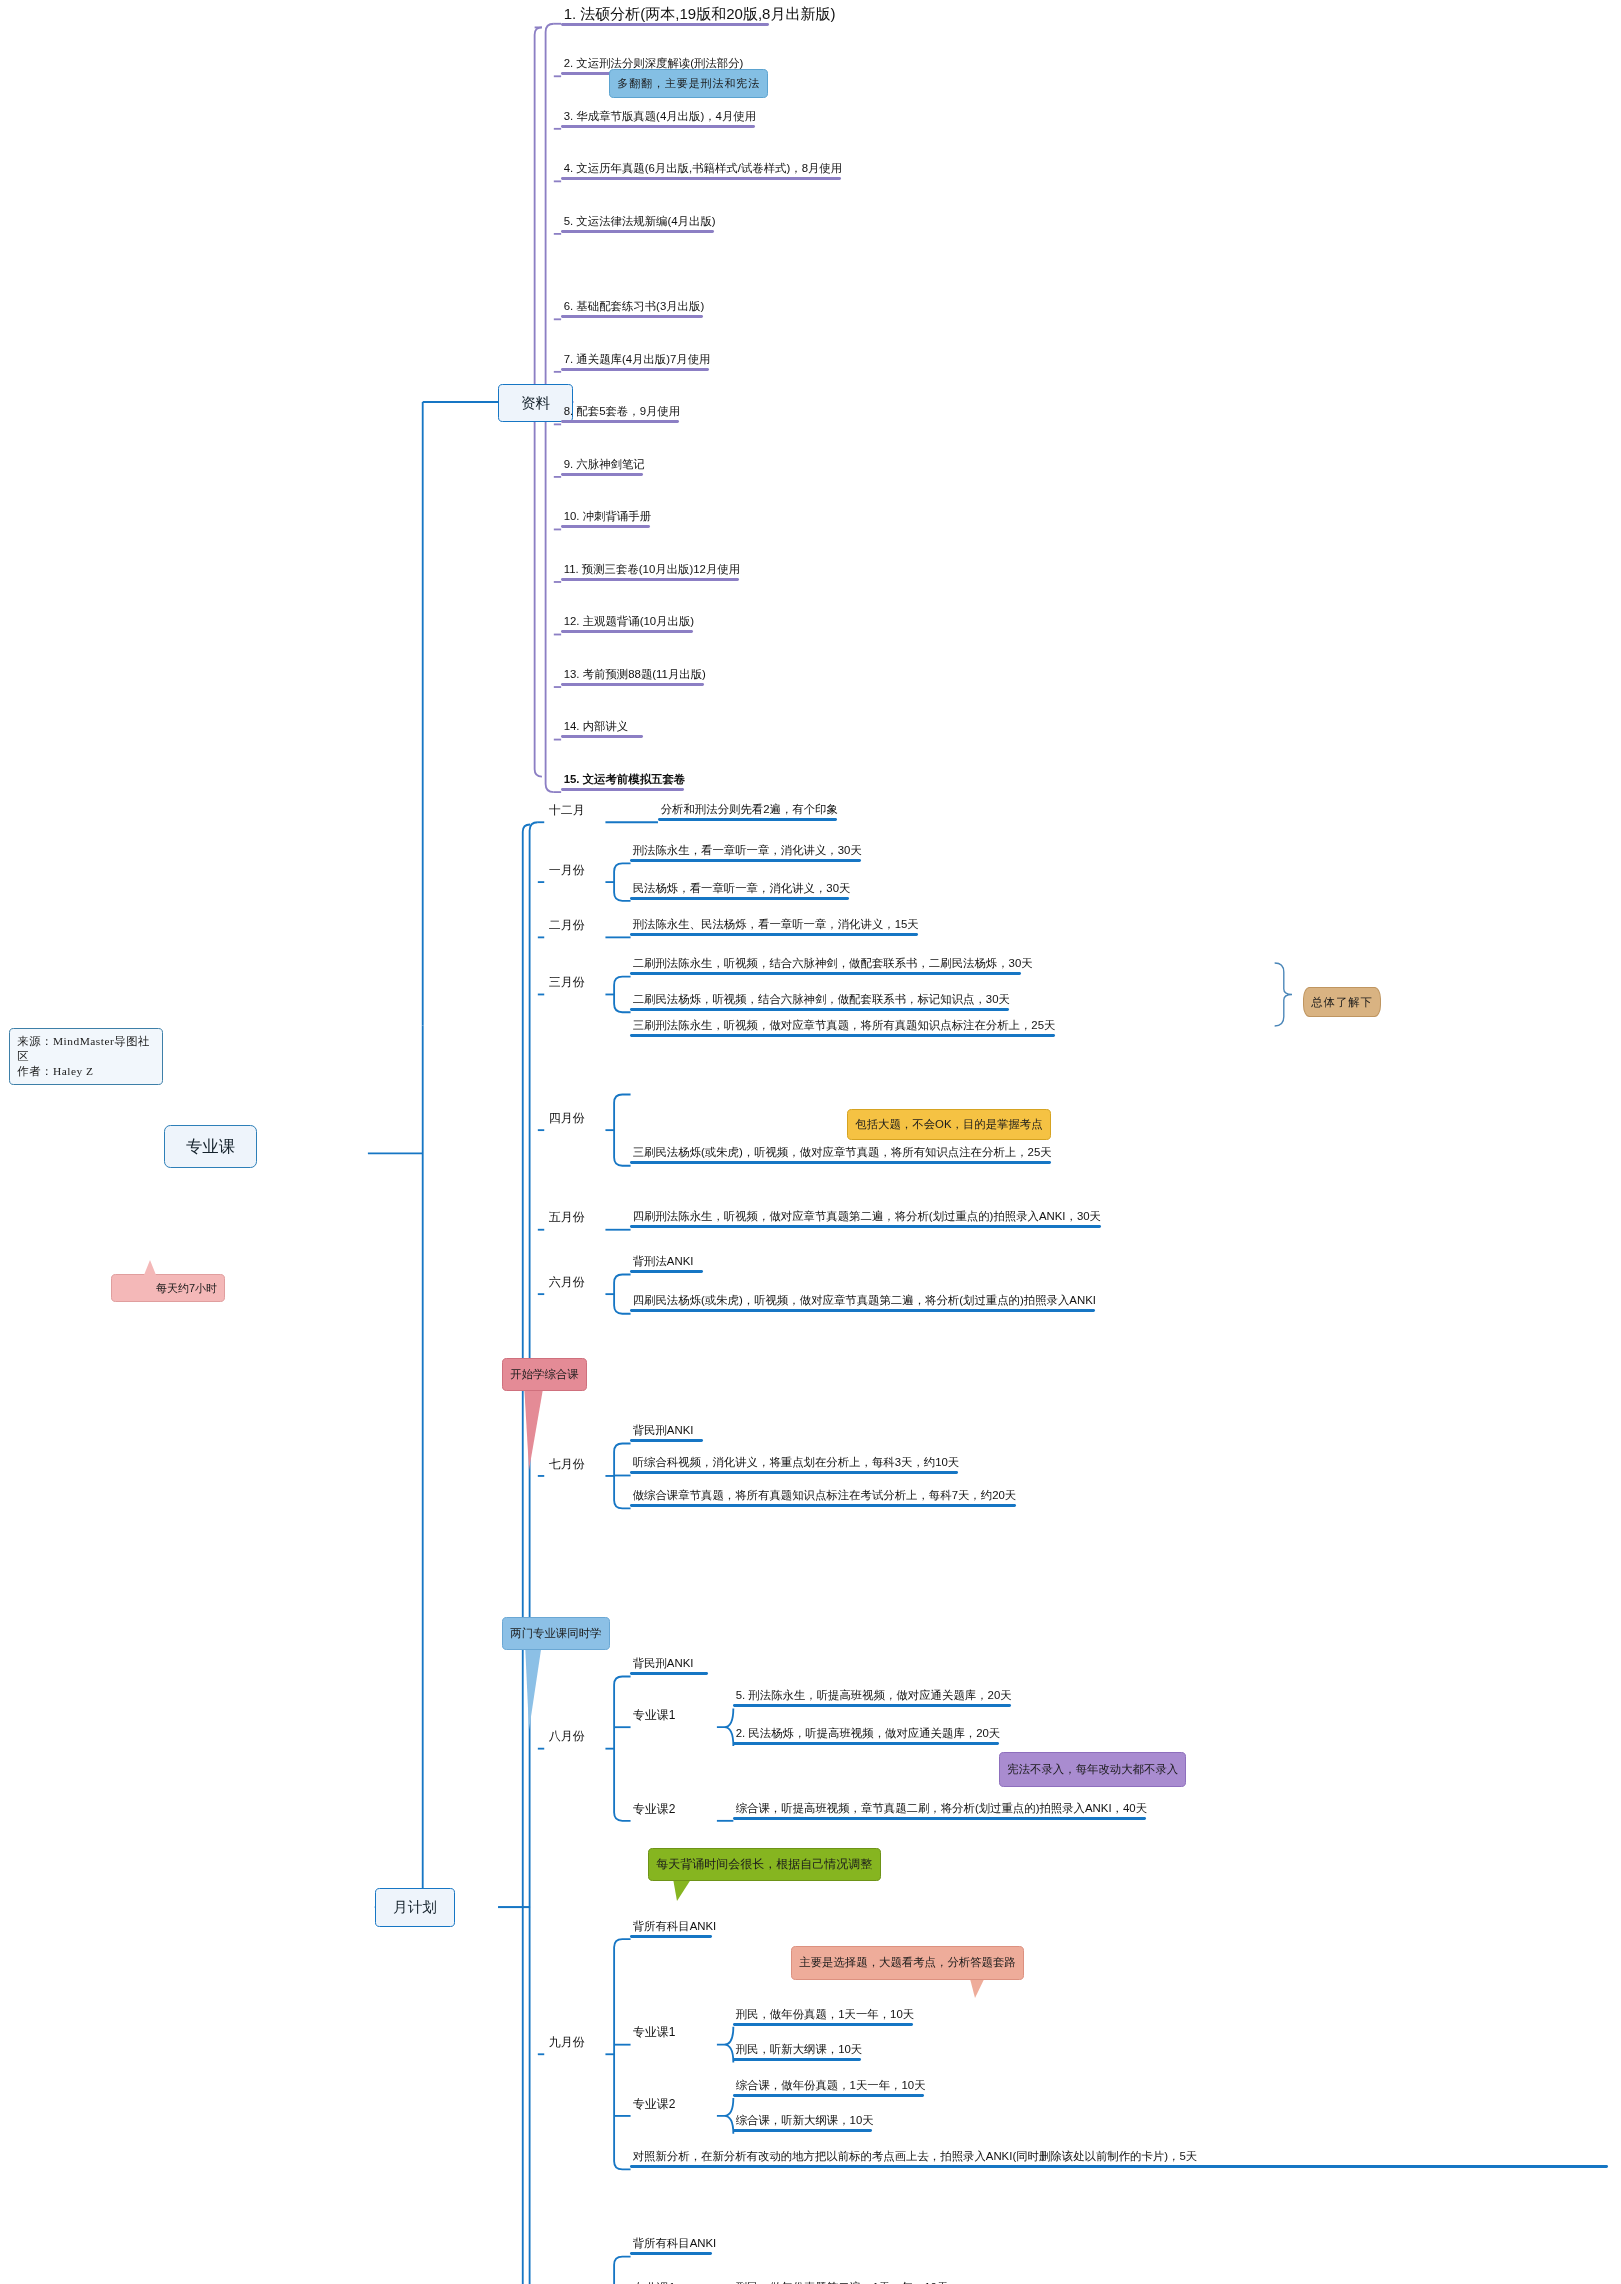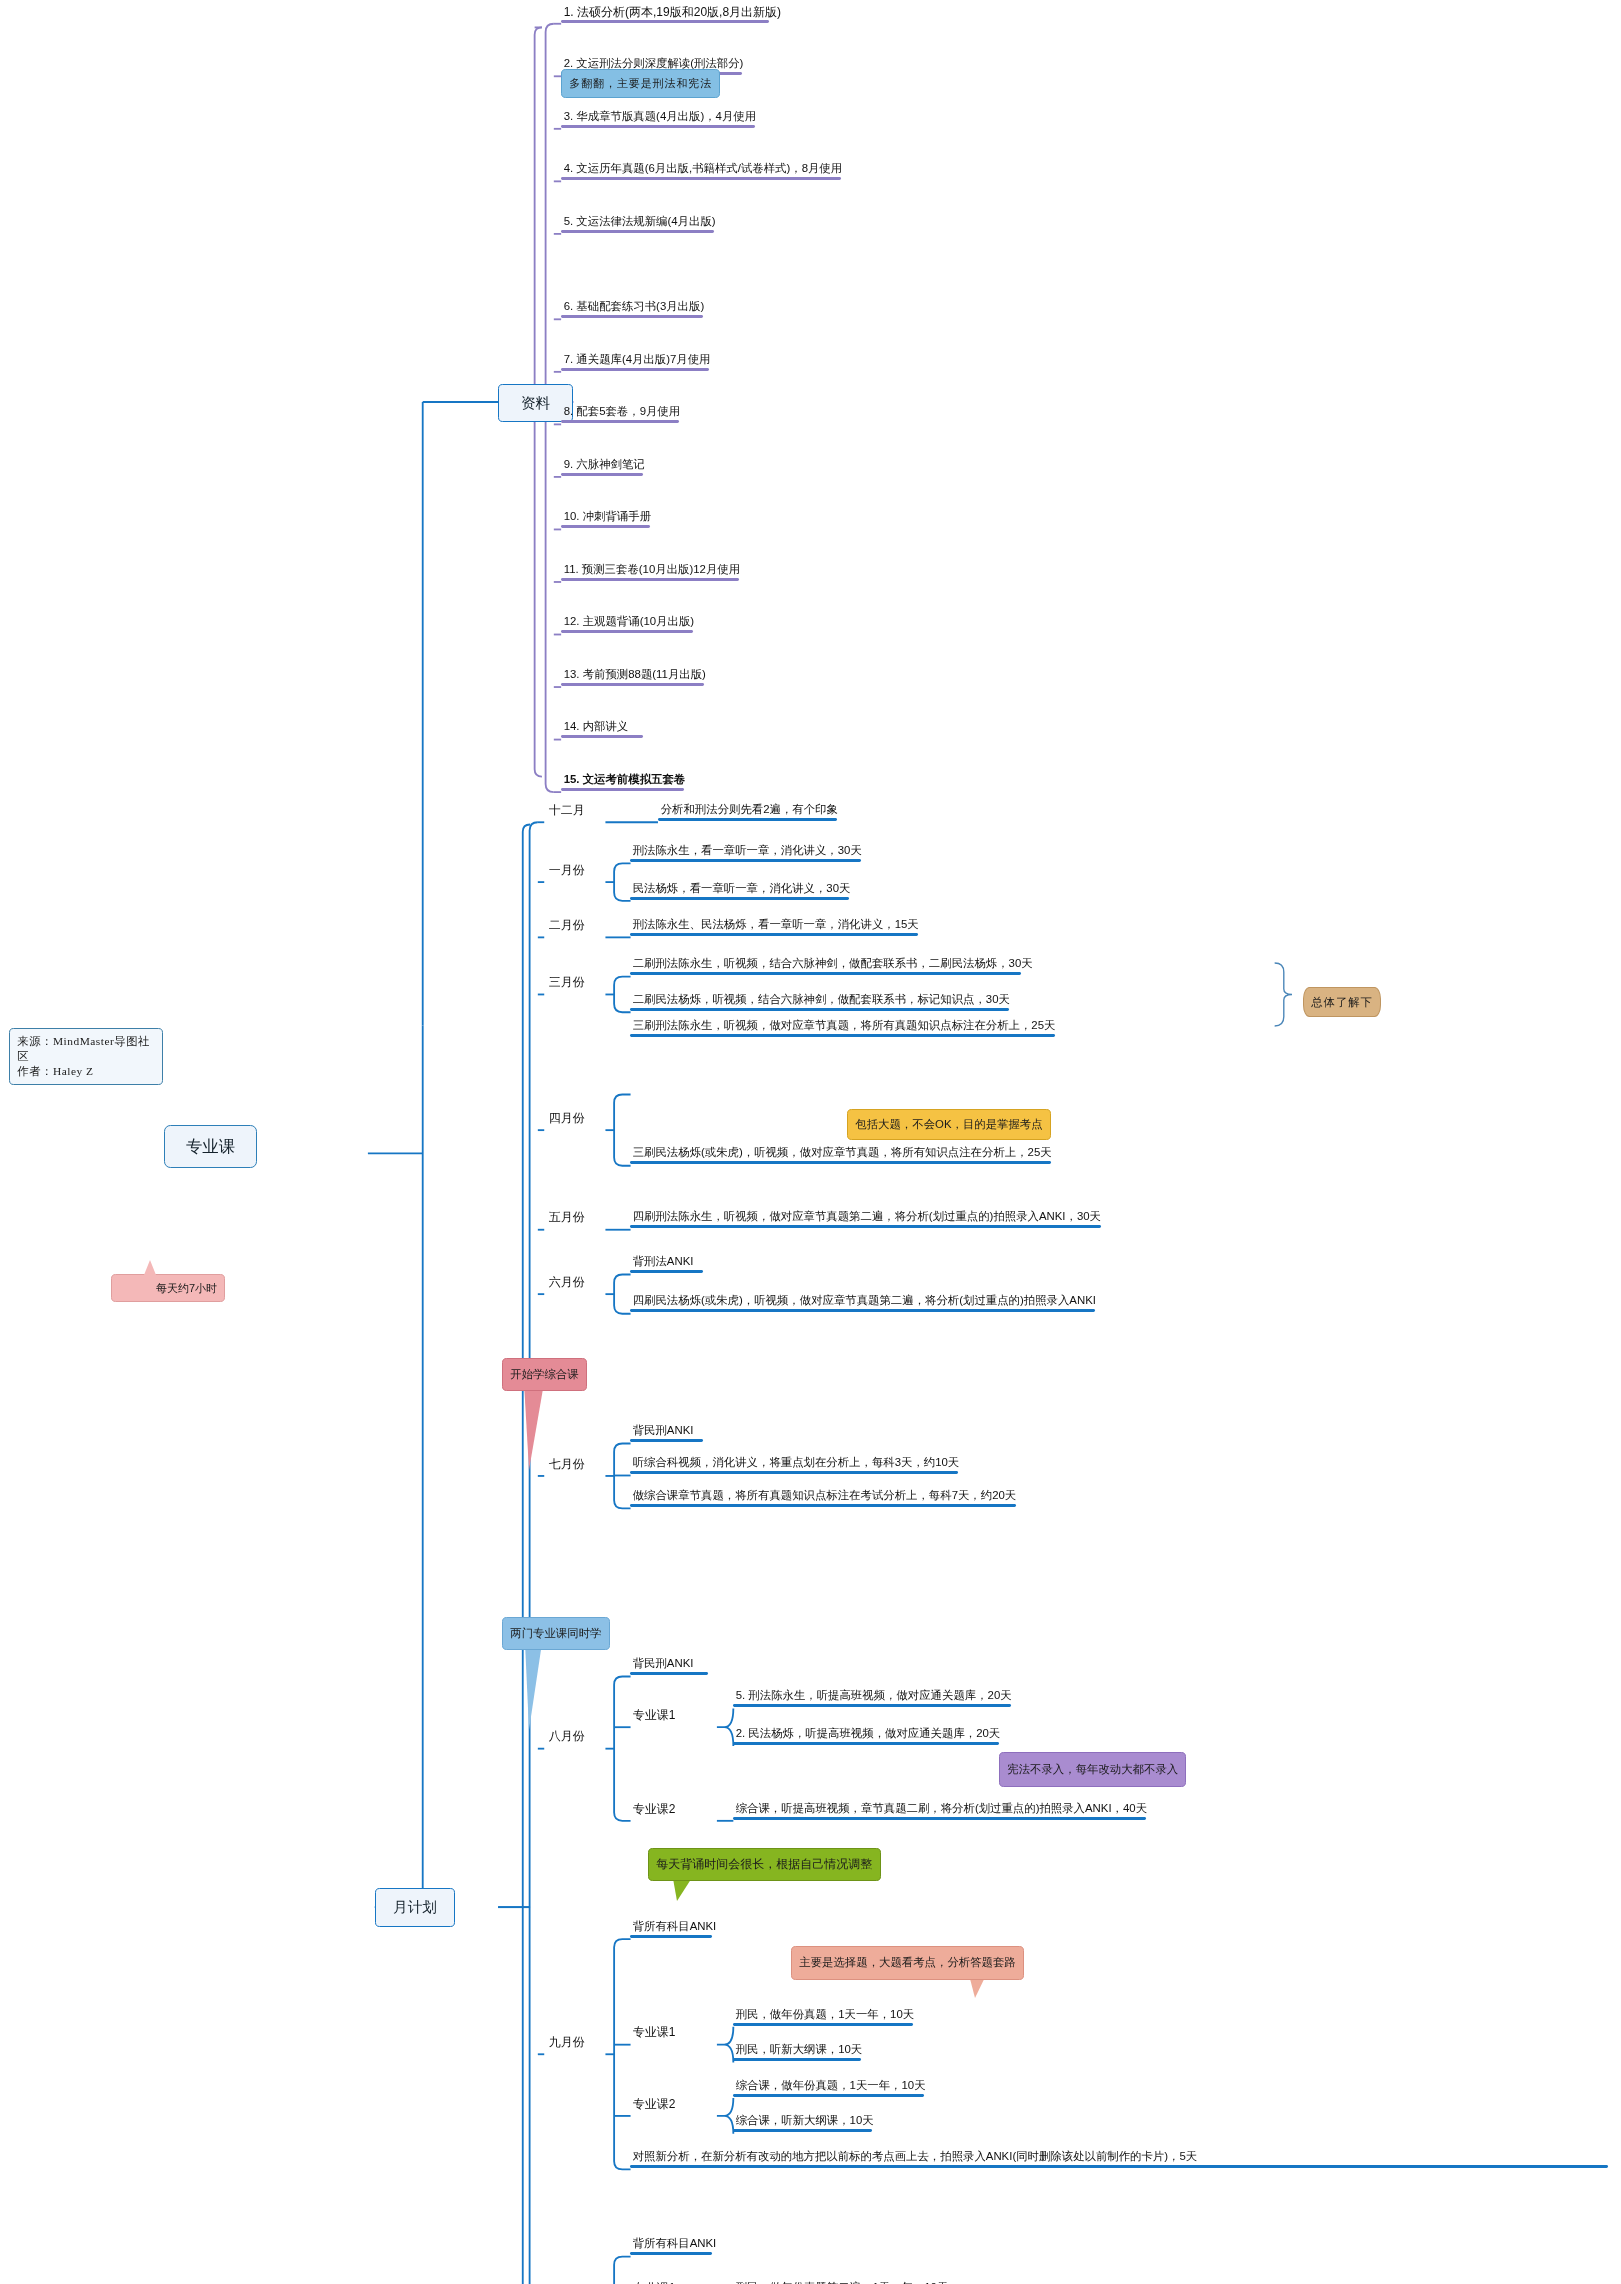--- a/index.html
+++ b/index.html
@@ -23,21 +23,21 @@
   .srcbox{position:absolute;background:#f2f7fc;border:0.9px solid #3d7fa8;border-radius:4.6px;
           padding:4.6px 7.3px;color:#1a1a1a;font-family:"Liberation Serif","DejaVu Serif",serif;
           font-size:11.4px;line-height:1.35;letter-spacing:0.5px;}
 
   
   .callout{position:absolute;border-radius:4.6px;display:flex;align-items:center;
            justify-content:center;padding:2.7px 7.3px;white-space:nowrap;color:#1b1b1b;}
   .callout .ctxt{display:block;}
   .tail{position:absolute;width:0;height:0;}
 
-  .c-blue   {background:#84bfe4;border:0.5px solid #5ba3d0;}
+  .c-blue   {background:#84bfe4;border:0.5px solid #5ba3d0;margin-left:48px;}
   .c-yellow {background:#f5c243;border:0.5px solid #d6a321;}
   .c-pinkd  {background:#e48b96;border:0.5px solid #cf707d;}
   .c-lblue  {background:#8cc0e6;border:0.5px solid #6aa7d4;}
   .c-purple {background:#a98cd0;border:0.5px solid #8e6fbd;}
   .c-green  {background:#86b520;border:0.5px solid #6d9317;}
   .c-salmon {background:#eeac9a;border:0.5px solid #dc9180;}
   .c-tan    {background:#d9b382;border:0.9px solid #bf9560;border-radius:6.4px/12px;}
   .c-pinkl  {background:#f4b8b8;border:0.5px solid #e09e9e;padding-left:44px;}
 
   .serif{font-family:"Liberation Serif","DejaVu Serif",serif;letter-spacing:0.9px;}
@@ -168,21 +168,21 @@
     <span>月计划</span>
   </div>
 
   <div class="callout c-pinkl" style="left:111px;top:1274px;height:21px;font-size:11px;">
     <span class="ctxt">每天约7小时</span>
   </div>
   <div class="tail" style="left:144px;top:1260px;border-left:6.4px solid transparent;border-right:6.4px solid transparent;border-bottom:15.5px solid #f4b8b8;"></div>
 
   <div id="materials-list">
       <div class="leaf lv-purple" style="left: 561px; top: 5.5px;">
-        <span class="txt" style="font-size: 12px;">1. 法硕分析(两本,19版和20版,8月出新版)</span>
+        <span class="txt" style="font-size: 15px;">1. 法硕分析(两本,19版和20版,8月出新版)</span>
         <span class="rule" style="width: 208px;"></span>
       </div>
       <div class="leaf lv-purple" style="left: 561px; top: 58px;">
         <span class="txt" style="font-size: 11.4px;">2. 文运刑法分则深度解读(刑法部分)</span>
         <span class="rule" style="width: 181px;"></span>
       </div>
       <div class="leaf lv-purple" style="left: 561px; top: 111px;">
         <span class="txt" style="font-size: 11.4px;">3. 华成章节版真题(4月出版)，4月使用</span>
         <span class="rule" style="width: 194px;"></span>
       </div>

